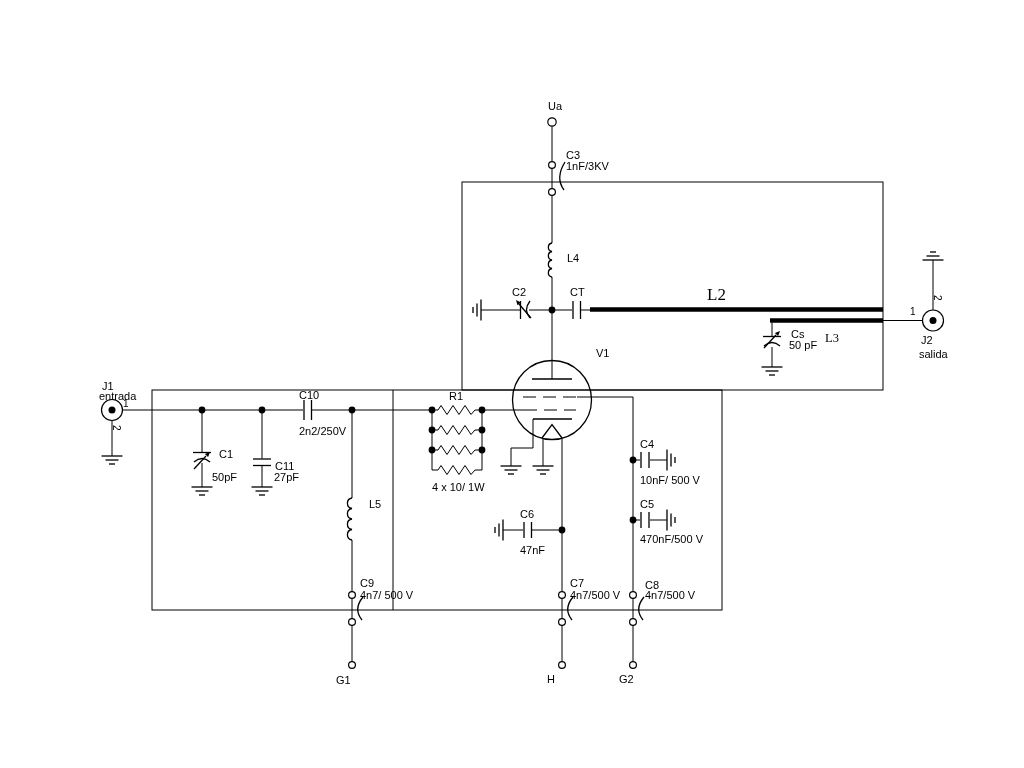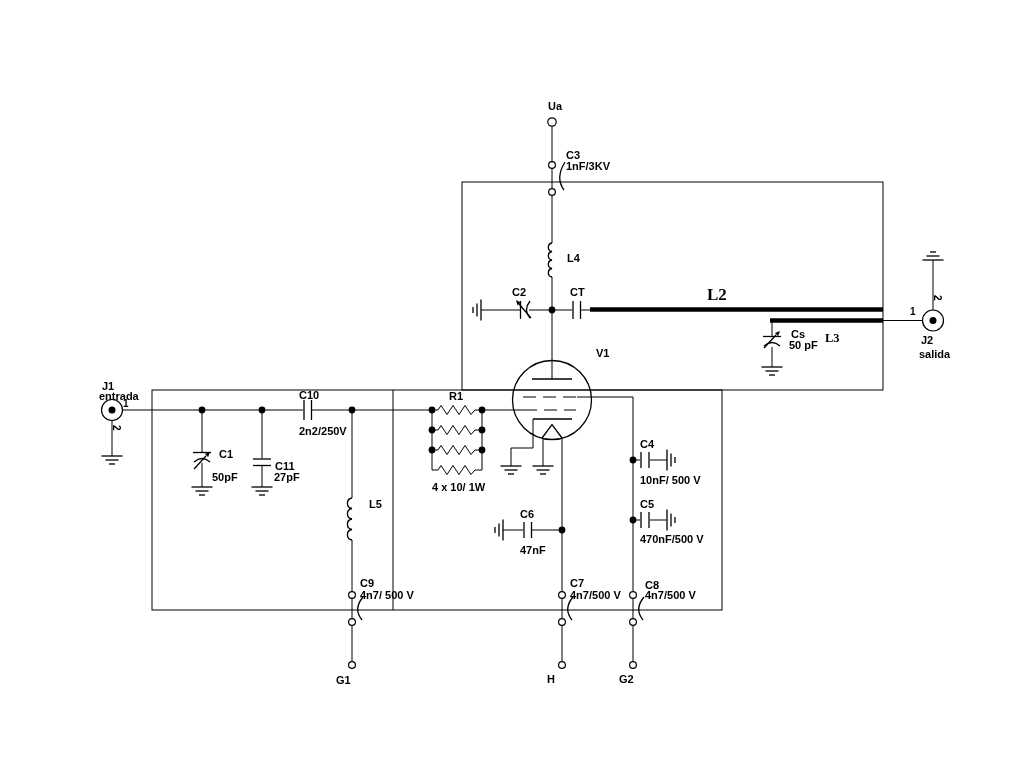--- a/index.html
+++ b/index.html
@@ -1,16 +1,16 @@
 <!DOCTYPE html>
 <html><head>
 <meta charset="utf-8">
 <style>
   html,body{margin:0;padding:0;background:#ffffff;}
-  .stage{position:relative;width:1024px;height:768px;background:#ffffff;overflow:hidden;font-weight:bold;}
+  .stage{position:relative;width:1024px;height:768px;background:#ffffff;overflow:hidden;}
   svg{position:absolute;left:0;top:0;}
   .wire{stroke:#000;stroke-width:1;fill:none;}
   .thick{stroke:#000;stroke-width:4.5;fill:none;}
   .boxline{stroke:#000;stroke-width:1;fill:none;}
   .sym{stroke:#000;stroke-width:1.3;fill:none;}
   .dot{fill:#000;stroke:none;}
   .term{fill:#fff;stroke:#000;stroke-width:1.2;}
   .lbl{font-family:"Liberation Sans",sans-serif;font-size:11px;fill:#000;}
   .pin{font-family:"Liberation Sans",sans-serif;font-size:10px;fill:#000;}
   .coil-lbl-big{font-family:"Liberation Serif",serif;font-size:17px;fill:#000;}

